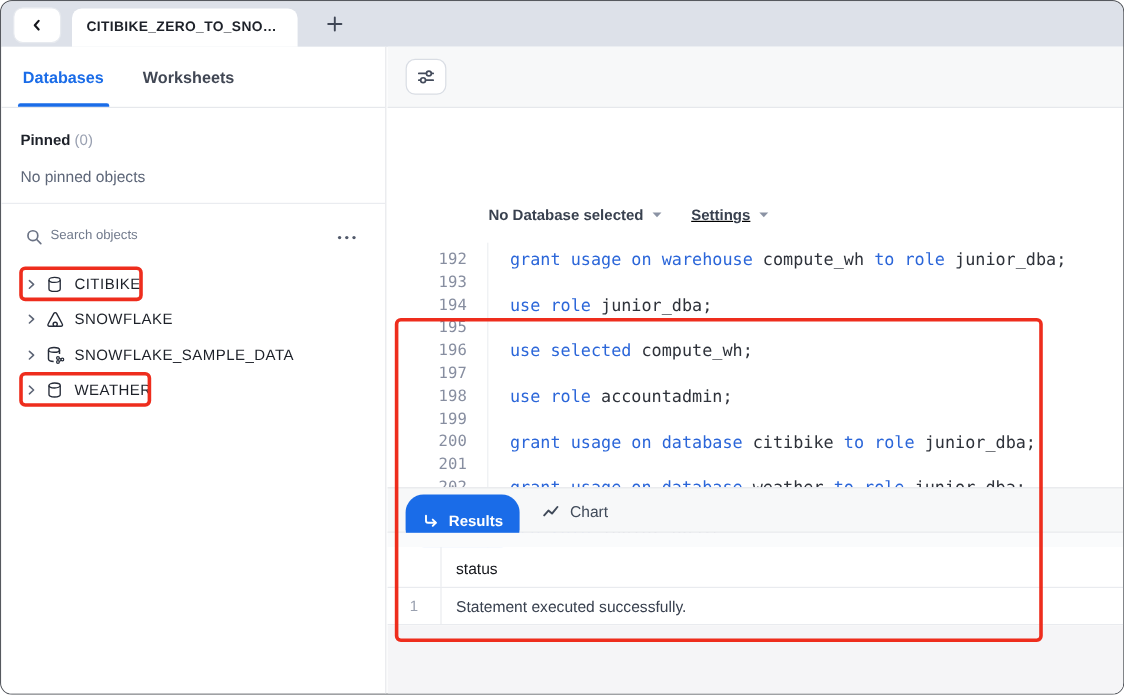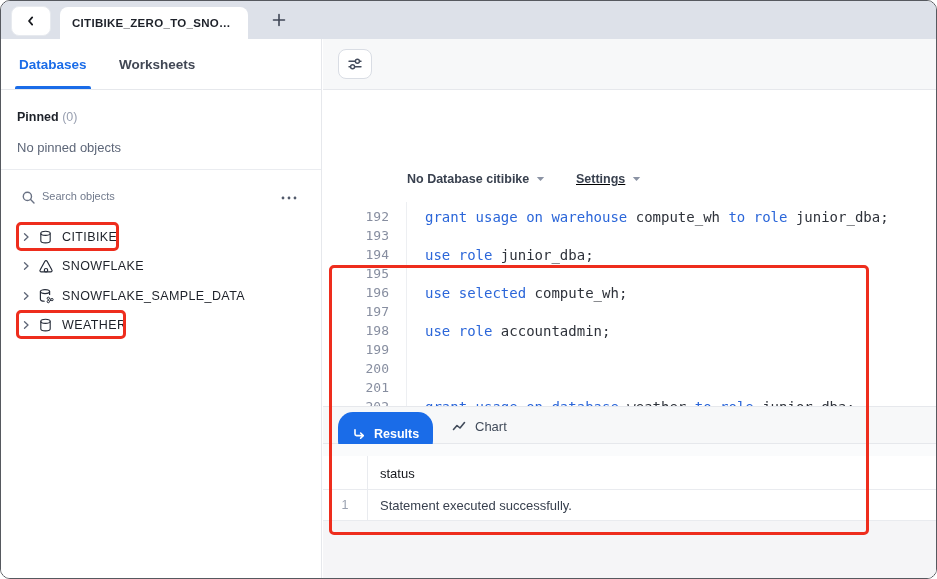--- a/index.html
+++ b/index.html
@@ -208,21 +208,21 @@
               <path d="M3 11.8 H15" stroke="#444c5c" stroke-width="1.4" stroke-linecap="round"></path>
               <circle cx="6.6" cy="11.8" r="2" fill="#fff" stroke="#444c5c" stroke-width="1.4"></circle>
             </svg>
         </span>
       </div>
     </div>
 
     <div class="worksheet">
       <div class="context-row">
         <div class="ctx-item db-sel">
-          <span class="lbl">No Database citibike</span>
+          <span class="lbl">No Database selected</span>
           <span>
             <svg width="9" height="6" viewBox="0 0 9 6" fill="#8b93a4">
                 <path d="M0.8 1 L4.5 5 L8.2 1 Z"></path>
               </svg>
           </span>
         </div>
         <div class="ctx-item settings-sel">
           <span class="lbl">Settings</span>
           <span>
             <svg width="9" height="6" viewBox="0 0 9 6" fill="#8b93a4">
@@ -266,20 +266,21 @@
             <div class="code-line">
               <span class="ln">198</span>
               <span class="code"><span class="k">use role </span><span class="i">accountadmin</span><span class="p">;</span></span>
             </div>
             <div class="code-line">
               <span class="ln">199</span>
               <span class="code"></span>
             </div>
             <div class="code-line">
               <span class="ln">200</span>
+              <span class="code"><span class="k">grant usage on database </span><span class="i">citibike </span><span class="k">to role </span><span class="i">junior_dba</span><span class="p">;</span></span>
             </div>
             <div class="code-line">
               <span class="ln">201</span>
               <span class="code"></span>
             </div>
             <div class="code-line">
               <span class="ln">202</span>
               <span class="code"><span class="k">grant usage on database </span><span class="i">weather </span><span class="k">to role </span><span class="i">junior_dba</span><span class="p">;</span></span>
             </div>
             <div class="code-line">

